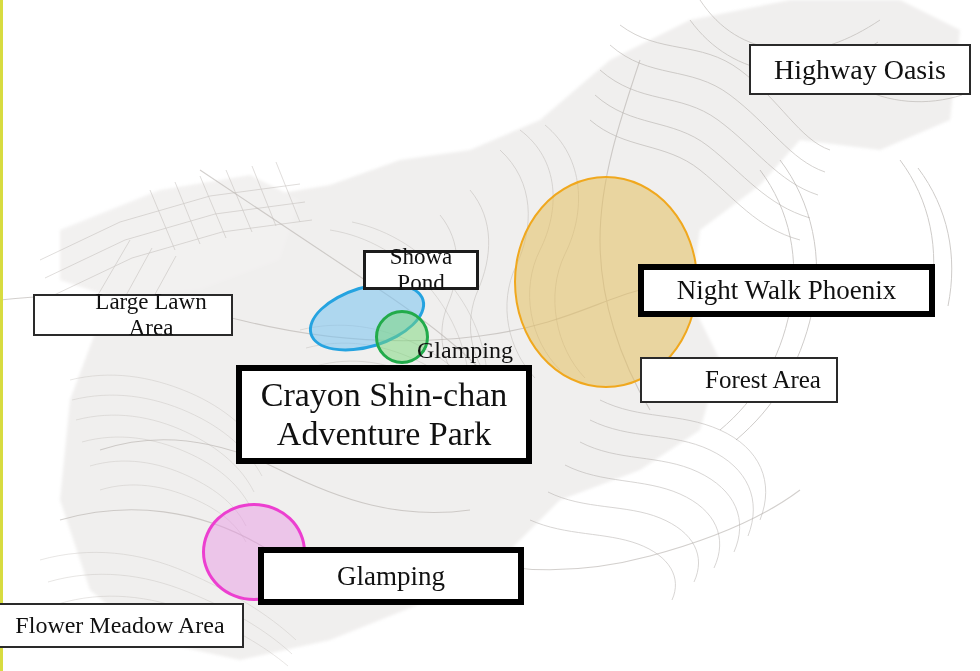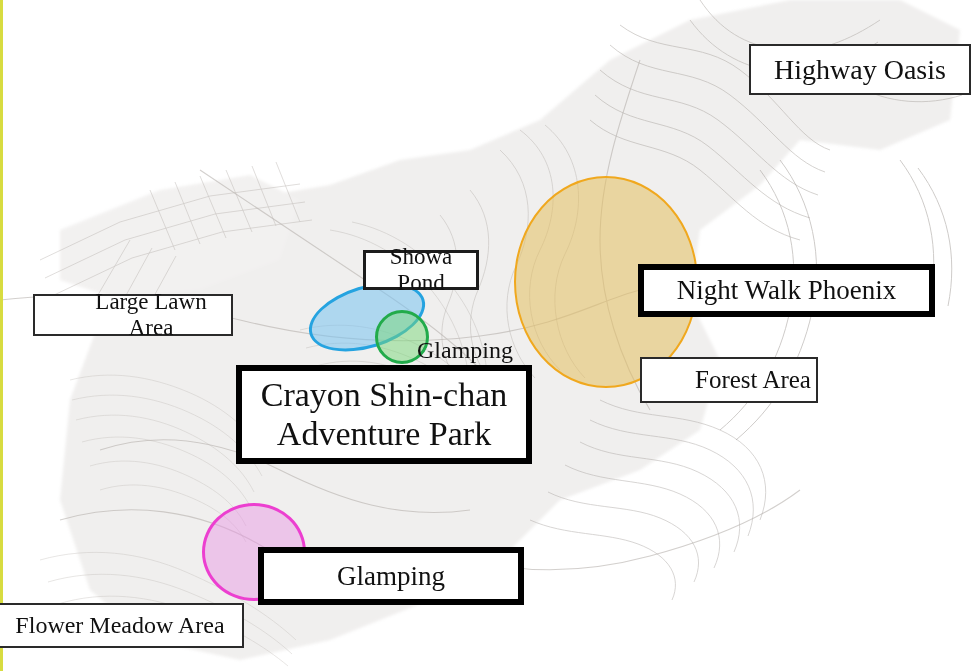--- a/index.html
+++ b/index.html
@@ -192,21 +192,21 @@
 
   <div class="shape shape-forest"></div>
   <div class="shape shape-pond"></div>
   <div class="shape shape-athletics"></div>
   <div class="shape shape-glamping"></div>
 
   <div class="label thin" style="left:749px; top:44px; width:222px; height:51px; font-size:28px;">Highway Oasis</div>
 
   <div class="label thick" style="left:638px; top:264px; width:297px; height:53px; font-size:27px;">Night Walk Phoenix</div>
 
-  <div class="label thin" style="left:640px; top:357px; width:178px; height:46px; font-size:25px;padding-left:48px;">Forest Area</div>
+  <div class="label thin" style="left:640px; top:357px; width:198px; height:46px; font-size:25px;padding-left:48px;">Forest Area</div>
 
   <div class="label medium" style="left:363px; top:250px; width:116px; height:40px; font-size:23px;">Showa Pond</div>
 
 
   <div class="label plain" style="left:412px; top:334px; width:106px; height:32px; font-size:24px;">Glamping</div>
 
   <div class="label thin" style="left:33px; top:294px; width:200px; height:42px; font-size:23px;padding-left:36px;">Large Lawn Area</div>
 
   <div class="label thick" style="left:236px; top:365px; width:296px; height:99px; font-size:34px;">Crayon Shin-chan
 Adventure Park</div>

